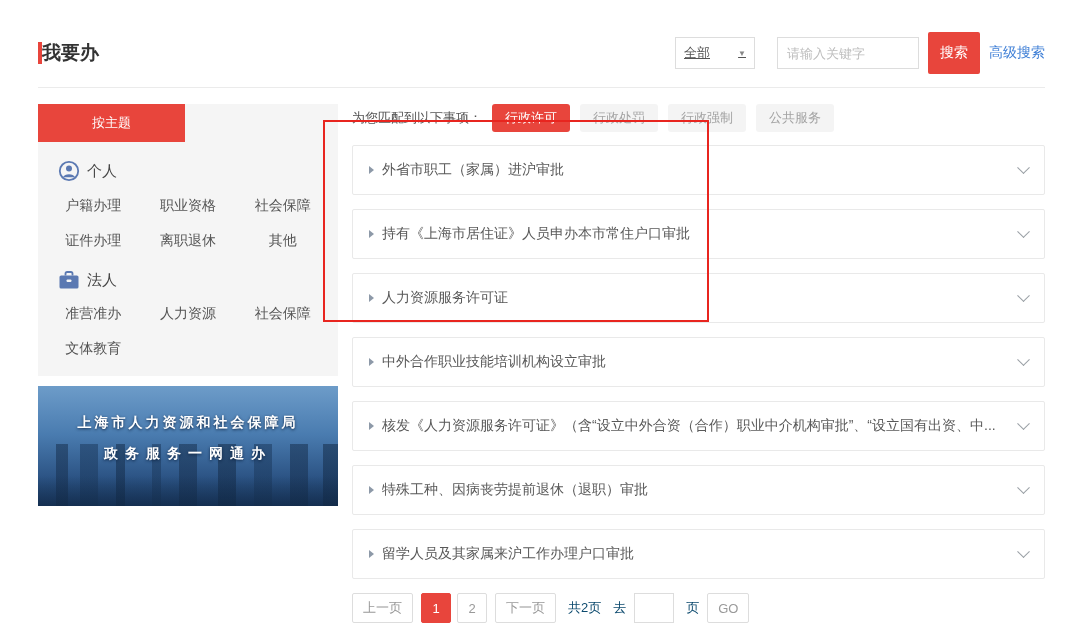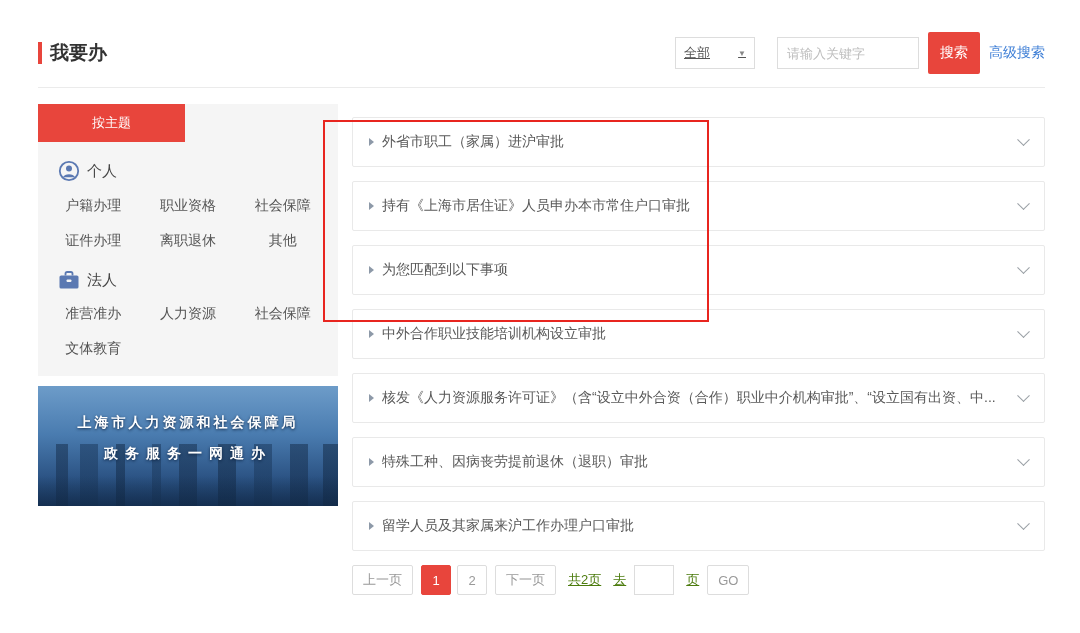--- a/index.html
+++ b/index.html
@@ -9,21 +9,21 @@
     --iconblue:#5b79b2;
   }
   *{box-sizing:border-box;}
   html,body{margin:0;padding:0;}
   body{
     width:1080px;height:633px;position:relative;overflow:hidden;
     background:#fff;font-family:"Liberation Sans","DejaVu Sans",sans-serif;
   }
   
   .header{display:flex;justify-content:space-between;align-items:center;padding:32px 35px 0 38px;}
-  .page-title{font-size:19px;font-weight:bold;color:#333;border-left:4px solid var(--accent);padding-left:8px;line-height:22px;}
+  .page-title{font-size:19px;font-weight:bold;color:#333;border-left:4px solid var(--accent);padding-left:0;line-height:22px;}
   .search-area{display:flex;align-items:center;gap:9px;}
   .select-box{width:80px;height:32px;border:1px solid #ddd;background:#fff;display:flex;align-items:center;justify-content:space-between;padding:0 8px;font-size:13px;color:#555;cursor:pointer;text-decoration:underline;}
   .caret{font-size:8px;color:#888;}
   .search-input{width:142px;height:32px;border:1px solid #ddd;padding:0 9px;font-size:13px;color:#333;outline:none;margin-left:13px;}
   .search-input::placeholder{color:#bdbdbd;}
   .search-btn{height:42px;padding:0 12px;background:var(--accent);color:#fff;border:none;font-size:14px;cursor:pointer;border-radius:2px;font-family:inherit;}
   .adv-link{color:var(--link);font-size:14px;text-decoration:none;cursor:pointer;}
   .divider{border-bottom:1px solid #ebebeb;margin:13px 35px 0 38px;}
   
   .content{display:flex;gap:14px;padding:16px 35px 0 38px;}
@@ -54,21 +54,21 @@
   .service-list{margin-top:13px;}
   .service-item{height:50px;border:1px solid #e9e9e9;border-radius:2px;display:flex;align-items:center;padding:11px 16px;margin-bottom:14px;background:#fff;cursor:pointer;}
   .tri{width:0;height:0;border-left:5px solid #8d99a8;border-top:4px solid transparent;border-bottom:4px solid transparent;margin-right:8px;flex-shrink:0;}
   .service-title{font-size:14px;color:#595959;flex:1;white-space:nowrap;overflow:hidden;text-overflow:ellipsis;}
   .chev{width:9px;height:9px;border-right:1.5px solid #9aa0a6;border-bottom:1.5px solid #9aa0a6;transform:rotate(45deg) translate(-2px,-2px);margin-left:14px;flex-shrink:0;}
   
   .pagination{display:flex;align-items:center;gap:8px;margin-top:12px;font-size:13px;}
   .pg-btn{min-width:30px;height:30px;padding:0 10px;border:1px solid #ddd;display:flex;align-items:center;justify-content:center;color:#999;background:#fff;cursor:pointer;border-radius:2px;}
   .pg-num{width:30px;padding:0;}
   .pg-num.active{background:var(--accent);border-color:var(--accent);color:#fff;}
-  .pg-text{color:#4d7c0f;margin-left:4px;text-decoration:underline;}
+  .pg-text{color:#0c4a6e;margin-left:4px;}
   .pg-input{width:40px;height:30px;border:1px solid #ddd;outline:none;padding:0 6px;font-size:13px;}
   
   .annotation{position:absolute;left:323px;top:120px;width:386px;height:202px;border:2px solid var(--annotation);pointer-events:none;z-index:10;}
 </style>
 </head>
 <body>
 
 <div class="header">
   <div class="page-title">我要办</div>
   <div class="search-area">
@@ -124,35 +124,44 @@
 
     <div class="banner">
       <div class="banner-text">
         <div class="banner-line1">上海市人力资源和社会保障局</div>
         <div class="banner-line2">政务服务一网通办</div>
       </div>
     </div>
   </div>
 
   <div class="main">
+    <div class="match-row">
+      <span class="match-label">为您匹配到以下事项：</span>
+      <div style="display:flex;gap:10px;">
+          <div class="tab active">行政许可</div>
+          <div class="tab">行政处罚</div>
+          <div class="tab">行政强制</div>
+          <div class="tab">公共服务</div>
+        </div>
+    </div>
 
     <div class="service-list">
         <div class="service-item">
           <span class="tri"></span>
           <span class="service-title">外省市职工（家属）进沪审批</span>
           <span class="chev"></span>
         </div>
         <div class="service-item">
           <span class="tri"></span>
           <span class="service-title">持有《上海市居住证》人员申办本市常住户口审批</span>
           <span class="chev"></span>
         </div>
         <div class="service-item">
           <span class="tri"></span>
-          <span class="service-title">为您匹配到以下事项</span>
+          <span class="service-title">人力资源服务许可证</span>
           <span class="chev"></span>
         </div>
         <div class="service-item">
           <span class="tri"></span>
           <span class="service-title">中外合作职业技能培训机构设立审批</span>
           <span class="chev"></span>
         </div>
         <div class="service-item">
           <span class="tri"></span>
           <span class="service-title">核发《人力资源服务许可证》（含“设立中外合资（合作）职业中介机构审批”、“设立国有出资、中...</span>

